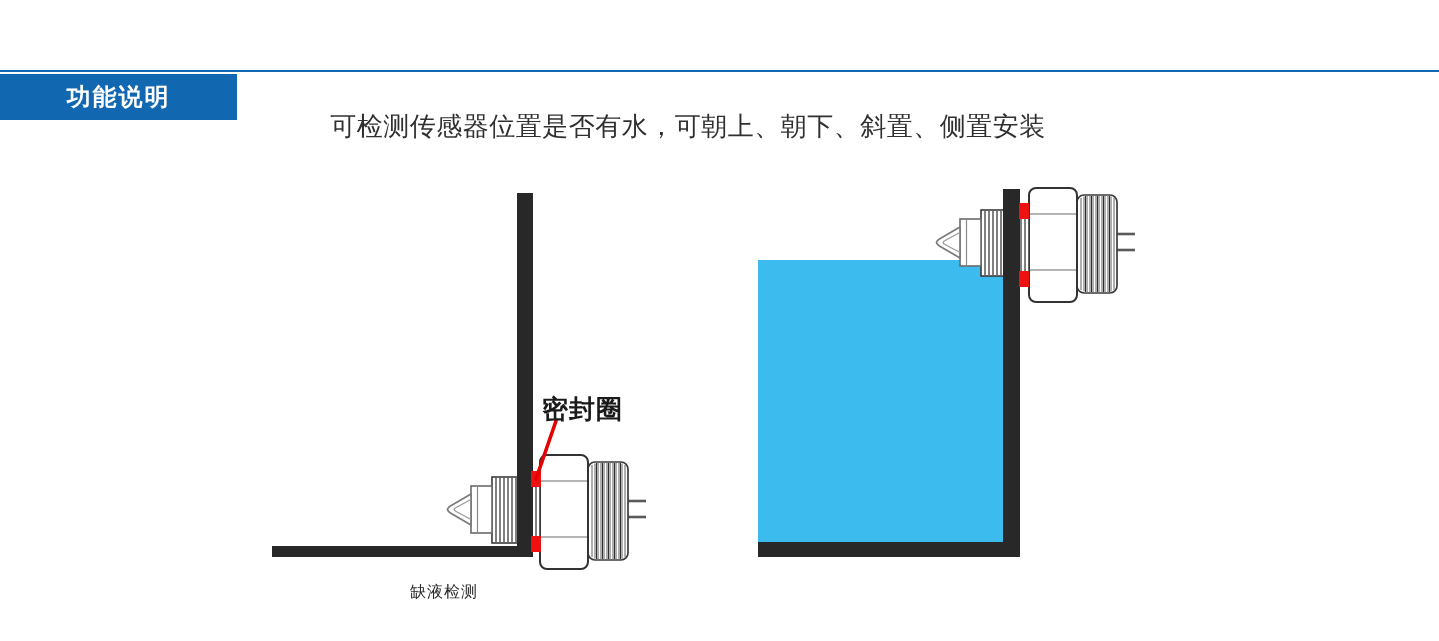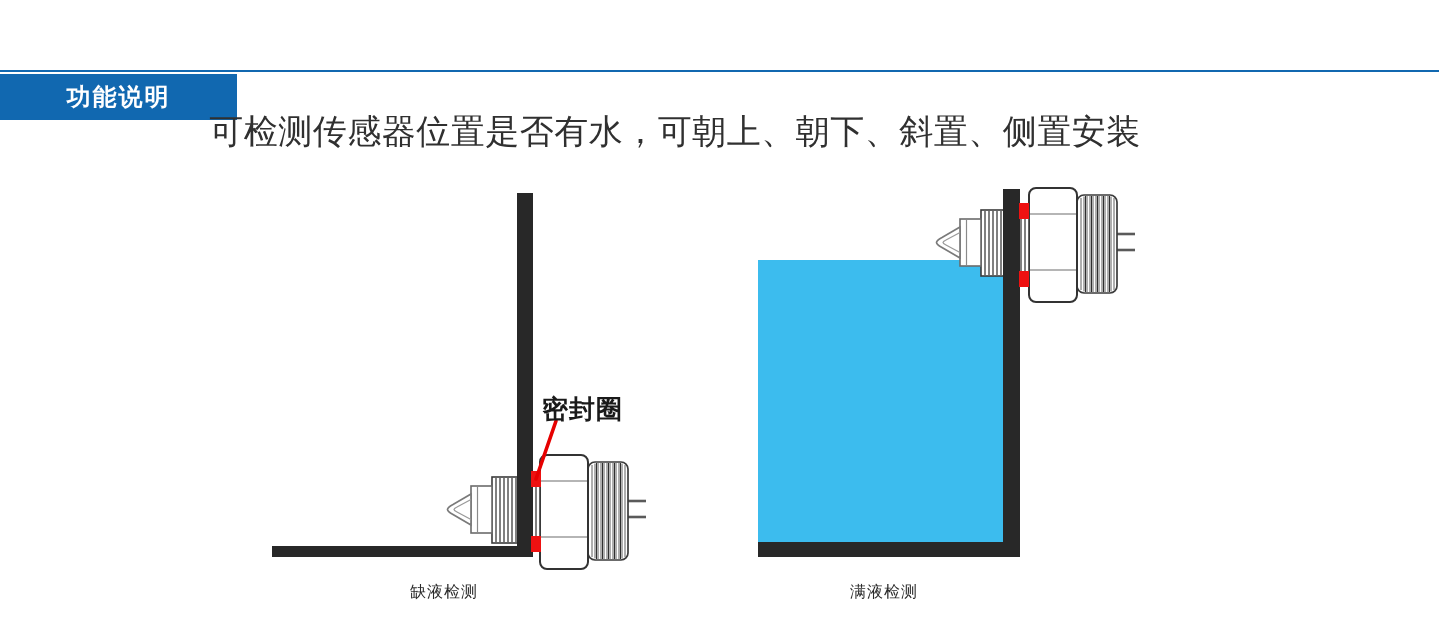--- a/index.html
+++ b/index.html
@@ -14,21 +14,21 @@
     display:flex;align-items:center;justify-content:center;margin-top:48px;
   }
   .tab-label{color:#ffffff;font-size:24px;font-weight:bold;letter-spacing:2px;}
   .tab-underline{
     position:absolute;left:0;top:70px;width:1439px;height:2px;
     background:var(--accent-blue,#1168B0);
   }
   
   .intro-title{
     position:absolute;left:0;top:109px;width:1350px;text-align:center;
-    color:var(--text-dark,#303030);font-size:34px;font-weight:500;letter-spacing:0.5px;
+    color:var(--text-dark,#303030);font-size:26px;font-weight:500;letter-spacing:0.5px;padding-left:13px;
   }
   
   .layer{position:absolute;left:0;top:0;width:100%;height:100%;padding-left:40px;}
   .wall{position:absolute;background:var(--wall-dark,#282828);z-index:3;}
   .liquid{position:absolute;background:var(--liquid-cyan,#3CBCEE);z-index:1;}
   .sensor{position:absolute;z-index:2;}
   .seal{position:absolute;background:var(--seal-red,#EE1111);z-index:4;}
   .leader{position:absolute;z-index:5;overflow:visible;}
   .seal-label{
     position:absolute;z-index:5;color:#1a1a1a;font-size:26px;font-weight:bold;
@@ -129,16 +129,15 @@
 
   <div class="layer">
     <div class="liquid" style="left:758px;top:260px;width:247px;height:282px;"></div>
     <svg class="sensor" style="left:935px;top:187px;width:200px;height:116px;" viewBox="0 0 200 116">
       <use href="#sensor-shape" xlink:href="#sensor-shape"></use>
     </svg>
     <div class="wall" style="left:1003px;top:189px;width:17px;height:368px;"></div>
     <div class="wall" style="left:758px;top:542px;width:262px;height:15px;"></div>
     <div class="seal" style="left:1019px;top:203px;width:10px;height:16px;"></div>
     <div class="seal" style="left:1019px;top:271px;width:10px;height:16px;"></div>
-    <div class="caption caption-right">满液检测</div>
   </div>
 
 </div>
 
 </body></html>

